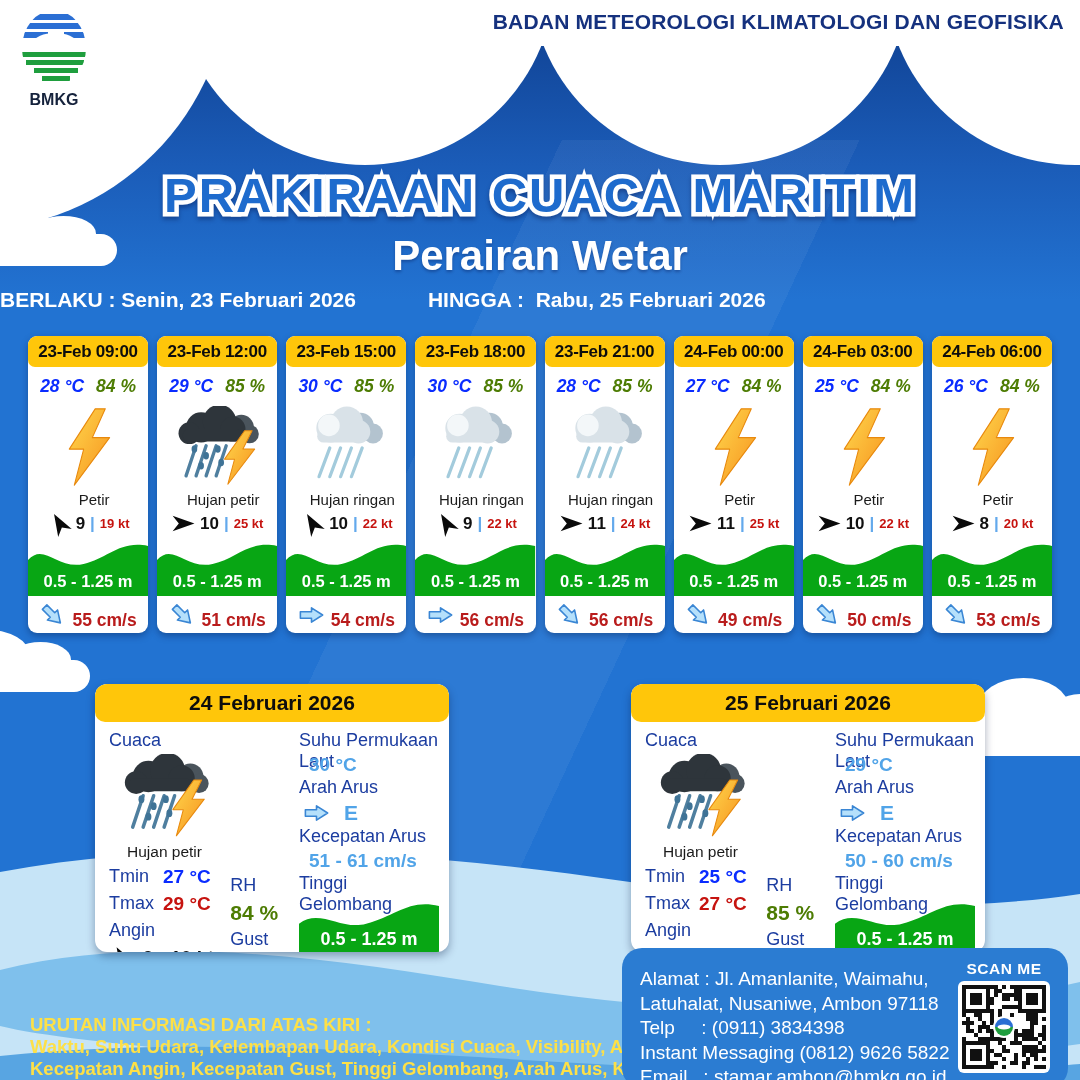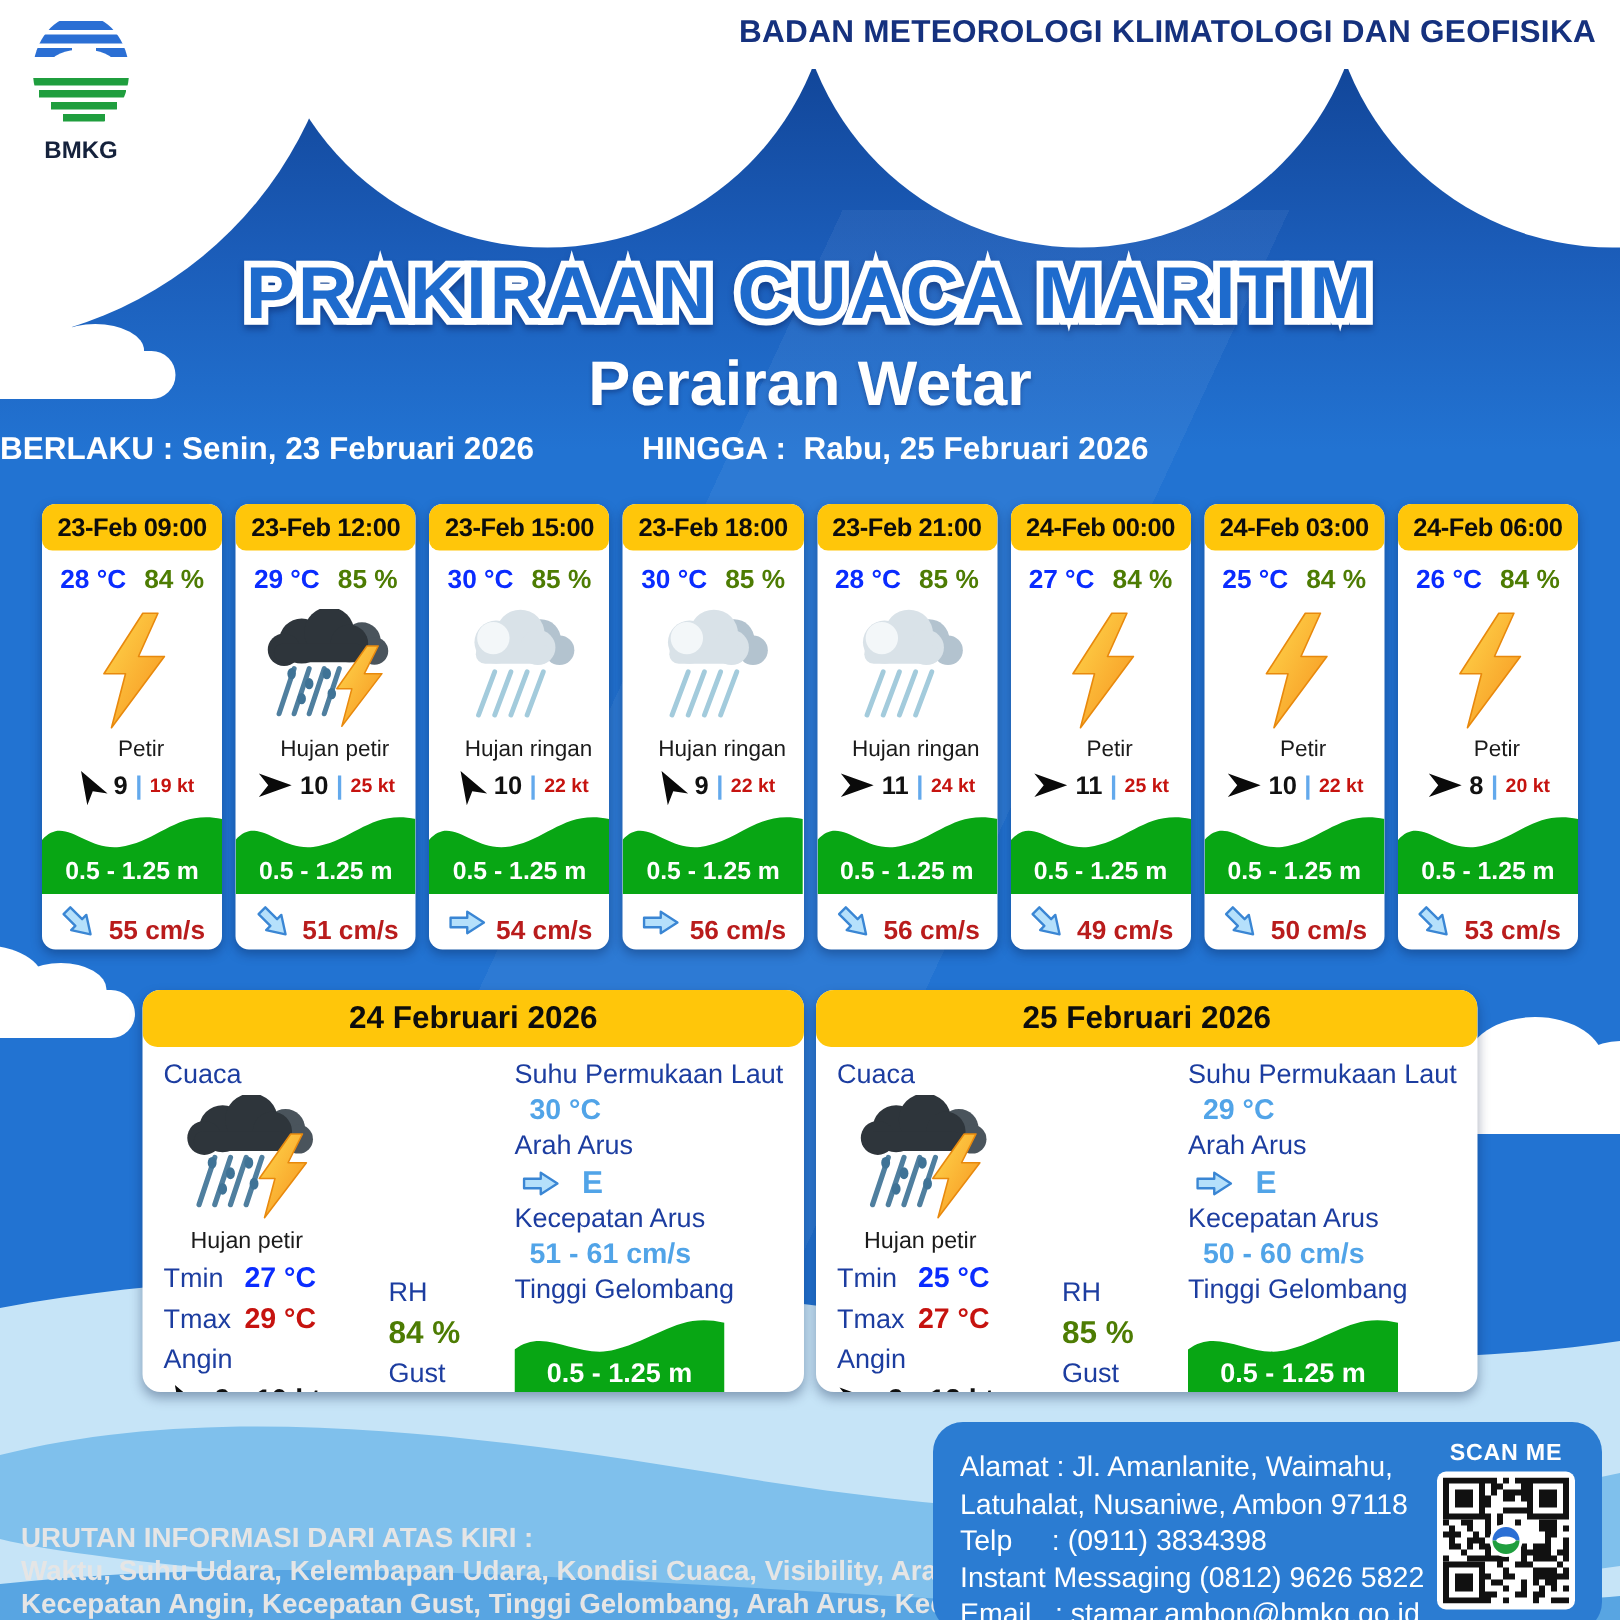--- a/index.html
+++ b/index.html
@@ -20,42 +20,42 @@
     font-size:42px;font-weight:bold;color:#ffffff;text-shadow:0 2px 3px rgba(0,10,60,.3);}
   .valid-row{position:absolute;top:288px;left:0;width:1080px;z-index:5;display:flex;
     justify-content:flex-start;gap:72px;color:#fff;font-size:21px;font-weight:bold;}
 
   
   #hourly-row{position:absolute;top:336px;left:28px;right:28px;height:297px;display:flex;gap:9px;z-index:5;}
   .hcard{flex:1;background:#fff;border-radius:9px;box-shadow:0 3px 7px rgba(0,20,60,.35);
     display:flex;flex-direction:column;overflow:hidden;}
   .hhead{height:31px;background:#ffc60a;border-radius:7px;display:flex;align-items:center;justify-content:center;
     font-size:17px;font-weight:bold;color:#0d0d0d;letter-spacing:-.3px;}
-  .htemps{height:33px;display:flex;align-items:center;justify-content:center;gap:12px;padding-top:3px;}
+  .htemps{height:33px;display:flex;align-items:center;justify-content:center;gap:12px;padding-top:3px;font-style:italic;}
   .temp{color:#0a2cff;font-weight:bold;font-size:17.5px;}
   .rh{color:#4d7c03;font-weight:bold;font-size:17.5px;}
   .hicon{height:88px;display:flex;align-items:center;justify-content:center;}
   .hcond{height:22px;text-align:center;font-size:15px;color:#1b1b1b;padding-left:12px;}
   .hwind{flex:1;display:flex;align-items:center;justify-content:center;gap:4px;}
   .warrow{display:inline-flex;line-height:0;}
   .vis{font-size:17px;font-weight:bold;color:#111;}
   .sep{color:#63a9ec;font-weight:bold;font-size:17px;margin:0 1px;}
   .kt{font-size:13px;font-weight:bold;color:#c6130f;}
   .hwave{position:relative;height:62px;}
   .hwave svg{position:absolute;inset:0;width:100%;height:100%;}
   .wavetxt{position:absolute;bottom:5px;left:0;width:100%;text-align:center;
     color:#fff;font-size:16.5px;font-weight:bold;}
   .hcur{height:37px;display:flex;align-items:center;justify-content:center;gap:6px;}
   .carrow{display:inline-flex;line-height:0;}
   .curv{font-size:17.5px;font-weight:bold;color:#b91c1c;margin-top:12px;}
 
   
   #daily-row{position:absolute;top:660px;left:95px;right:95px;display:flex;justify-content:space-between;z-index:5;}
-  .dcard{width:441px;height:268px;background:#fff;border-radius:12px;box-shadow:0 4px 8px rgba(0,20,60,.35);
-    overflow:hidden;}
+  .dcard{width:354px;height:268px;background:#fff;border-radius:12px;box-shadow:0 4px 8px rgba(0,20,60,.35);
+    overflow:hidden;margin-top:24px;}
   .dhead{height:38px;background:#ffc60a;border-radius:10px;display:flex;align-items:center;justify-content:center;
     font-size:21px;font-weight:bold;color:#0d0d0d;}
   .dbody{display:flex;padding:8px 10px 0 14px;}
   .dlabel{color:#1c3da0;font-size:18px;}
   .dcol1{width:150px;}
   .dicon{height:92px;display:flex;align-items:center;justify-content:flex-start;padding-left:8px;}
   .dcond{font-size:15.5px;color:#1b1b1b;padding-left:18px;height:20px;}
   .drow{height:27px;display:flex;align-items:center;}
   .drow .dlabel{width:54px;}
   .v-blue{color:#0a2cff;font-weight:bold;font-size:19px;}
@@ -68,21 +68,21 @@
   .dcol3{flex:1;padding-left:4px;}
   .dcol3 .dlabel{height:22px;}
   .dcol3 .dval{height:25px;display:flex;align-items:center;padding-left:10px;}
   .darah{height:27px;display:flex;align-items:center;gap:14px;padding-left:4px;}
   .dwave{position:relative;width:140px;height:57px;margin-top:2px;}
   .dwave svg{position:absolute;inset:0;width:100%;height:100%;}
   .dwave .wavetxt{font-size:18px;bottom:4px;}
 
   
   #bottom-waves{position:absolute;left:0;bottom:0;z-index:3;}
-  .legend{position:absolute;left:14px;top:1014px;z-index:6;color:#e5e5e5;font-weight:bold;font-size:18.5px;line-height:22px;}
+  .legend{position:absolute;left:30px;top:1014px;z-index:6;color:#fde047;font-weight:bold;font-size:18.5px;line-height:22px;}
   .contact-box{position:absolute;left:622px;top:948px;width:446px;height:140px;background:#2b7cd2;
     border-radius:20px;z-index:6;display:flex;padding:10px 12px 0 18px;box-sizing:border-box;}
   .addr-col{flex:1;color:#fff;font-size:19px;line-height:24.5px;padding-top:9px;white-space:pre;}
   .qr-col{width:104px;text-align:center;}
   .scanme{color:#fff;font-weight:bold;font-size:15.5px;letter-spacing:.5px;margin:2px 0 3px;}
   .qr-box{width:92px;height:92px;background:#fff;border-radius:6px;margin:0 auto;
     display:flex;align-items:center;justify-content:center;}
 
   .cloud{position:absolute;background:#fff;border-radius:60px;z-index:2;}
   .cloud::before,.cloud::after{content:"";position:absolute;background:#fff;border-radius:50%;bottom:45%;}

